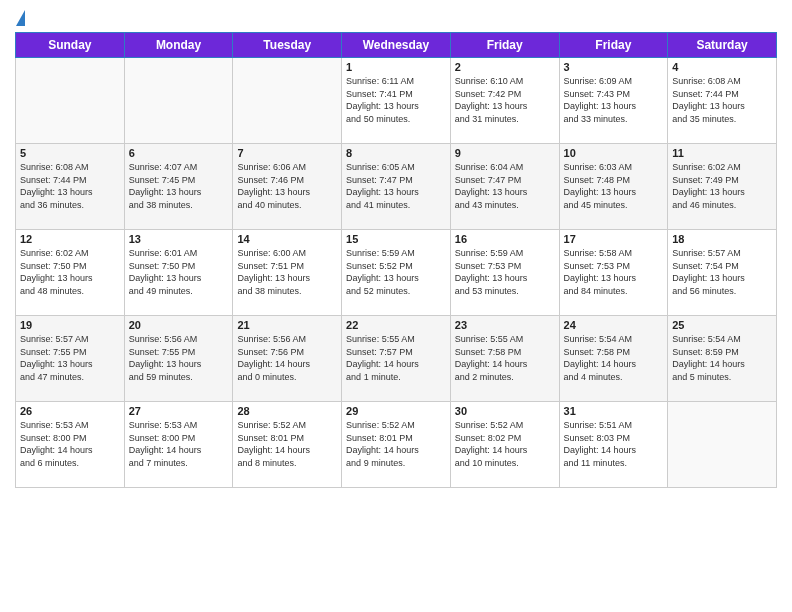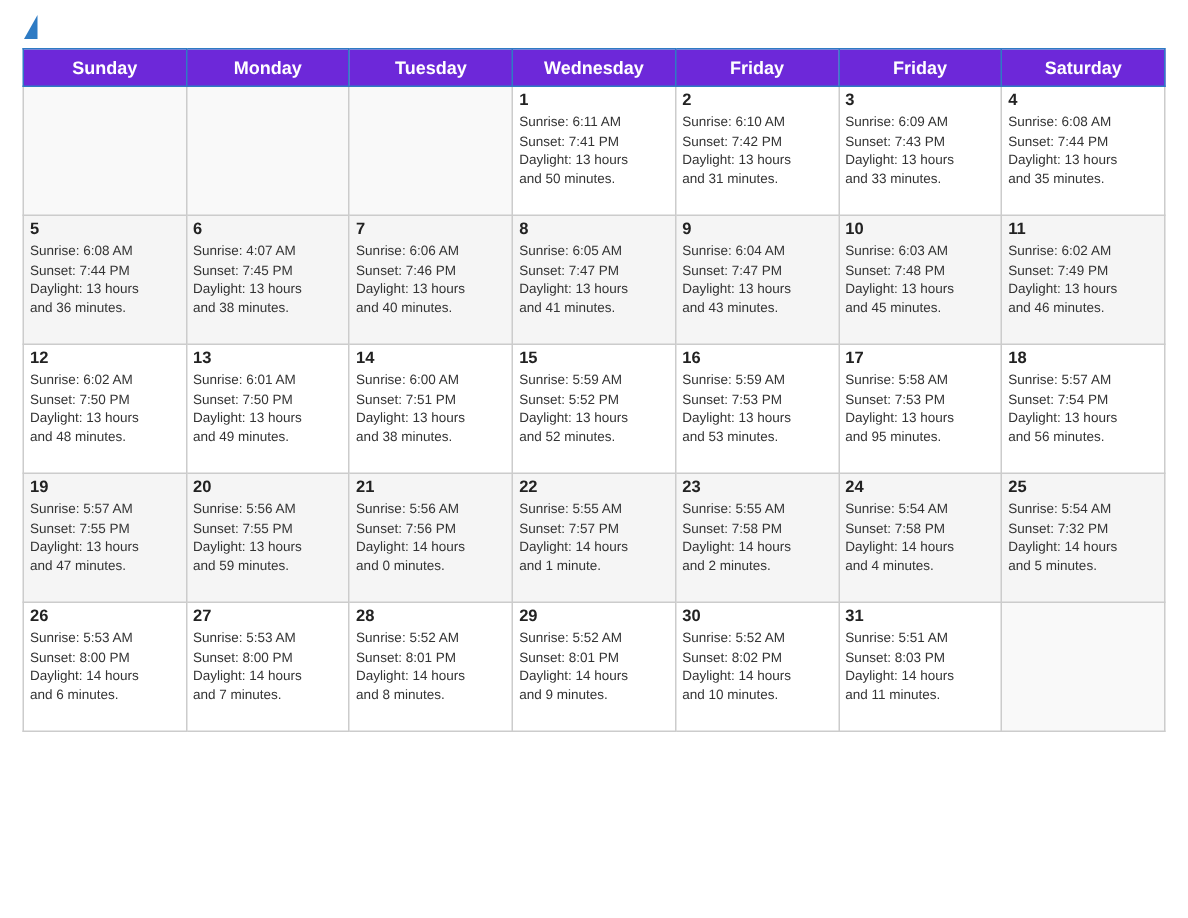--- a/index.html
+++ b/index.html
@@ -242,21 +242,21 @@
             <div class="cell-text">Sunrise: 5:59 AM</div>
             <div class="cell-text">Sunset: 7:53 PM</div>
             <div class="cell-text">Daylight: 13 hours</div>
             <div class="cell-text">and 53 minutes.</div>
           </td>
           <td>
             <span class="day-num">17</span>
             <div class="cell-text">Sunrise: 5:58 AM</div>
             <div class="cell-text">Sunset: 7:53 PM</div>
             <div class="cell-text">Daylight: 13 hours</div>
-            <div class="cell-text">and 95 minutes.</div>
+            <div class="cell-text">and 84 minutes.</div>
           </td>
           <td>
             <span class="day-num">18</span>
             <div class="cell-text">Sunrise: 5:57 AM</div>
             <div class="cell-text">Sunset: 7:54 PM</div>
             <div class="cell-text">Daylight: 13 hours</div>
             <div class="cell-text">and 56 minutes.</div>
           </td>
         </tr>
         <tr>
@@ -298,21 +298,21 @@
           <td>
             <span class="day-num">24</span>
             <div class="cell-text">Sunrise: 5:54 AM</div>
             <div class="cell-text">Sunset: 7:58 PM</div>
             <div class="cell-text">Daylight: 14 hours</div>
             <div class="cell-text">and 4 minutes.</div>
           </td>
           <td>
             <span class="day-num">25</span>
             <div class="cell-text">Sunrise: 5:54 AM</div>
-            <div class="cell-text">Sunset: 7:32 PM</div>
+            <div class="cell-text">Sunset: 8:59 PM</div>
             <div class="cell-text">Daylight: 14 hours</div>
             <div class="cell-text">and 5 minutes.</div>
           </td>
         </tr>
         <tr>
           <td>
             <span class="day-num">26</span>
             <div class="cell-text">Sunrise: 5:53 AM</div>
             <div class="cell-text">Sunset: 8:00 PM</div>
             <div class="cell-text">Daylight: 14 hours</div>

